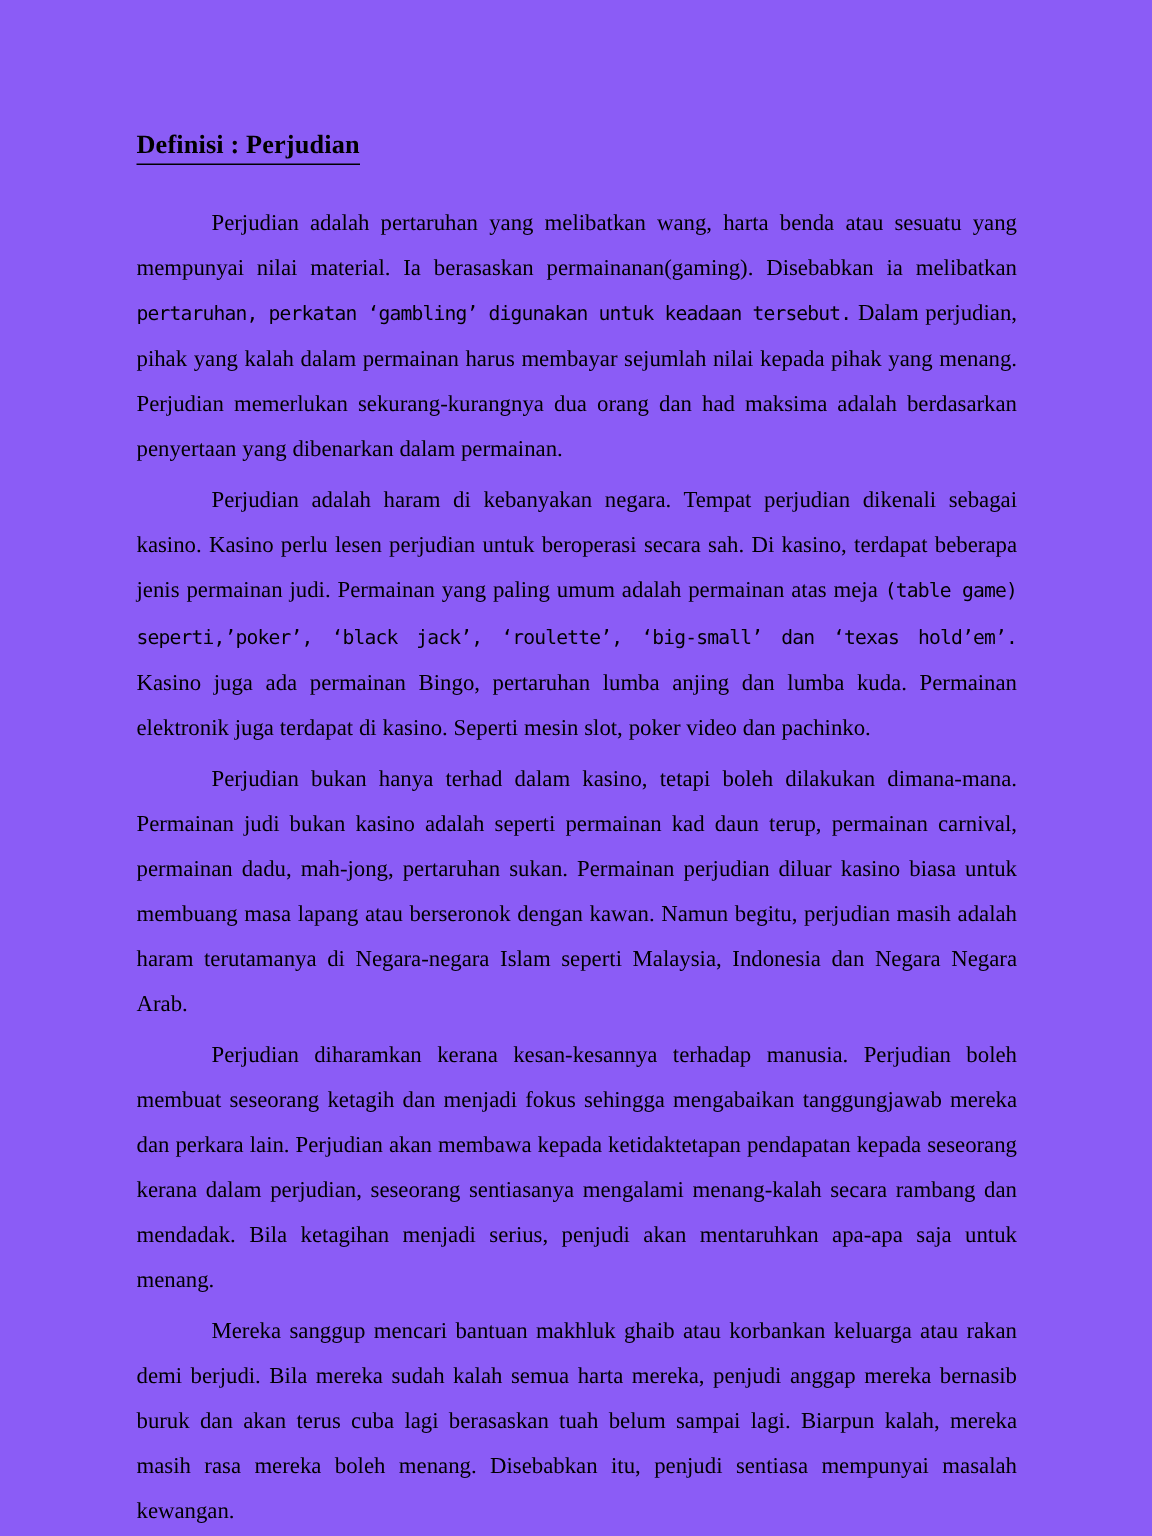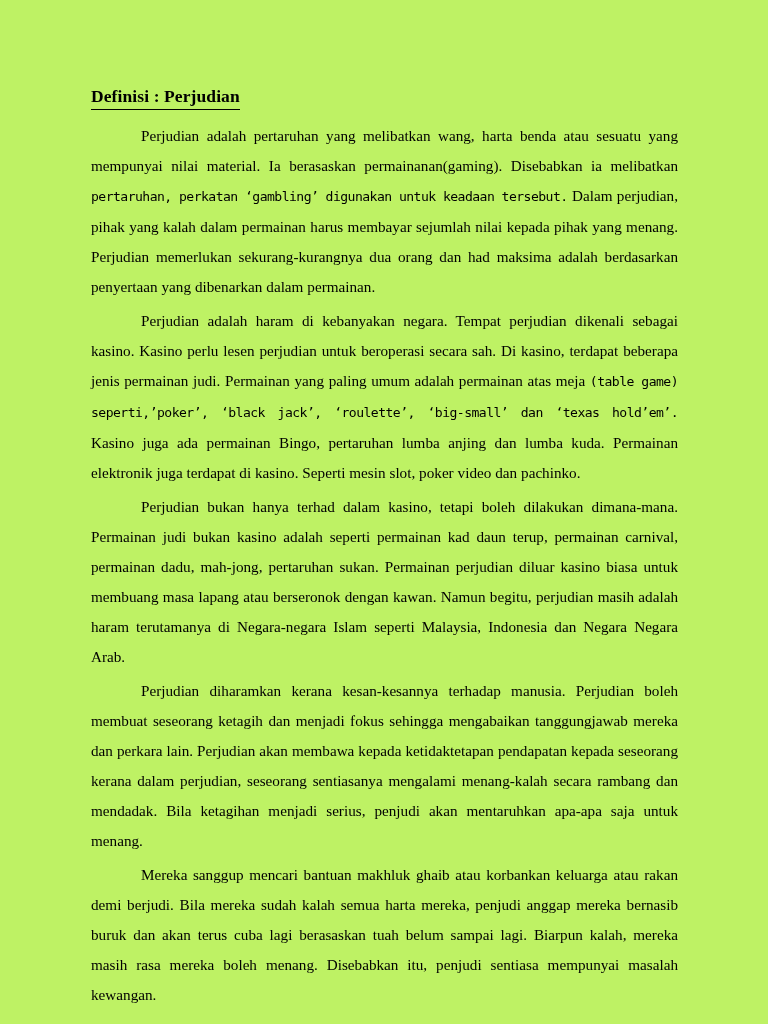--- a/index.html
+++ b/index.html
@@ -55,35 +55,35 @@
     hyphens: none;
     word-spacing: 0.1px;
   }
 
   .para + .para {
     margin-top: 4px;
   }
 
   
   #para-1 {
-    margin-top: 11px;
+    margin-top: 24px;
   }
 
   
   .altfont {
     font-family: "DejaVu Sans Mono", "Liberation Mono", monospace;
     font-size: 13.1px;
     letter-spacing: -0.55px;
     word-spacing: -0.5px;
   }
 </style>
 </head>
 <body>
 
-<div class="page" style="background: #bef264;">
+<div class="page" style="background: #8b5cf6;">
   <div class="content" style="color: rgb(0, 0, 0);">
 
     <h1 class="doc-title">Definisi : Perjudian</h1>
 
     <p class="para" id="para-1"><span>Perjudian adalah pertaruhan yang melibatkan wang, harta benda atau sesuatu yang mempunyai nilai material.  Ia berasaskan permainanan(gaming). Disebabkan ia melibatkan </span><span class="altfont">pertaruhan, perkatan ‘gambling’ digunakan untuk keadaan tersebut.</span><span> Dalam perjudian, pihak yang kalah dalam permainan harus membayar sejumlah nilai kepada pihak yang menang. Perjudian memerlukan sekurang-kurangnya dua orang dan had maksima adalah berdasarkan penyertaan yang dibenarkan dalam permainan.</span></p>
     <p class="para" id="para-2"><span>Perjudian adalah haram di  kebanyakan negara. Tempat perjudian dikenali sebagai kasino. Kasino perlu lesen perjudian untuk beroperasi secara sah. Di kasino, terdapat beberapa jenis permainan judi. Permainan yang paling umum adalah permainan atas meja </span><span class="altfont">(table game) seperti,’poker’, ‘black jack’, ‘roulette’, ‘big-small’ dan ‘texas hold’em’.</span><span> Kasino juga ada permainan Bingo, pertaruhan lumba anjing dan lumba kuda. Permainan elektronik juga terdapat di kasino. Seperti mesin slot, poker video dan pachinko.</span></p>
     <p class="para" id="para-3"><span>Perjudian bukan hanya terhad dalam kasino, tetapi boleh dilakukan dimana-mana. Permainan judi bukan kasino adalah seperti permainan kad daun terup, permainan carnival, permainan dadu, mah-jong, pertaruhan sukan. Permainan perjudian diluar kasino biasa untuk membuang masa lapang atau berseronok dengan kawan. Namun begitu, perjudian masih adalah haram terutamanya di Negara-negara Islam seperti Malaysia, Indonesia dan Negara Negara Arab.</span></p>
     <p class="para" id="para-4"><span>Perjudian diharamkan kerana kesan-kesannya terhadap manusia. Perjudian boleh membuat seseorang ketagih dan menjadi fokus sehingga mengabaikan tanggungjawab mereka dan perkara lain. Perjudian akan membawa kepada ketidaktetapan pendapatan kepada seseorang kerana dalam perjudian, seseorang sentiasanya mengalami menang-kalah secara rambang dan mendadak. Bila ketagihan menjadi serius, penjudi akan mentaruhkan apa-apa saja untuk menang.</span></p>
     <p class="para" id="para-5"><span>Mereka sanggup mencari bantuan makhluk ghaib atau korbankan keluarga atau rakan demi berjudi. Bila mereka sudah kalah semua harta mereka, penjudi anggap mereka bernasib buruk dan akan terus cuba lagi berasaskan tuah belum sampai lagi. Biarpun kalah, mereka masih rasa mereka boleh menang. Disebabkan itu, penjudi sentiasa mempunyai masalah kewangan.</span></p>
 

